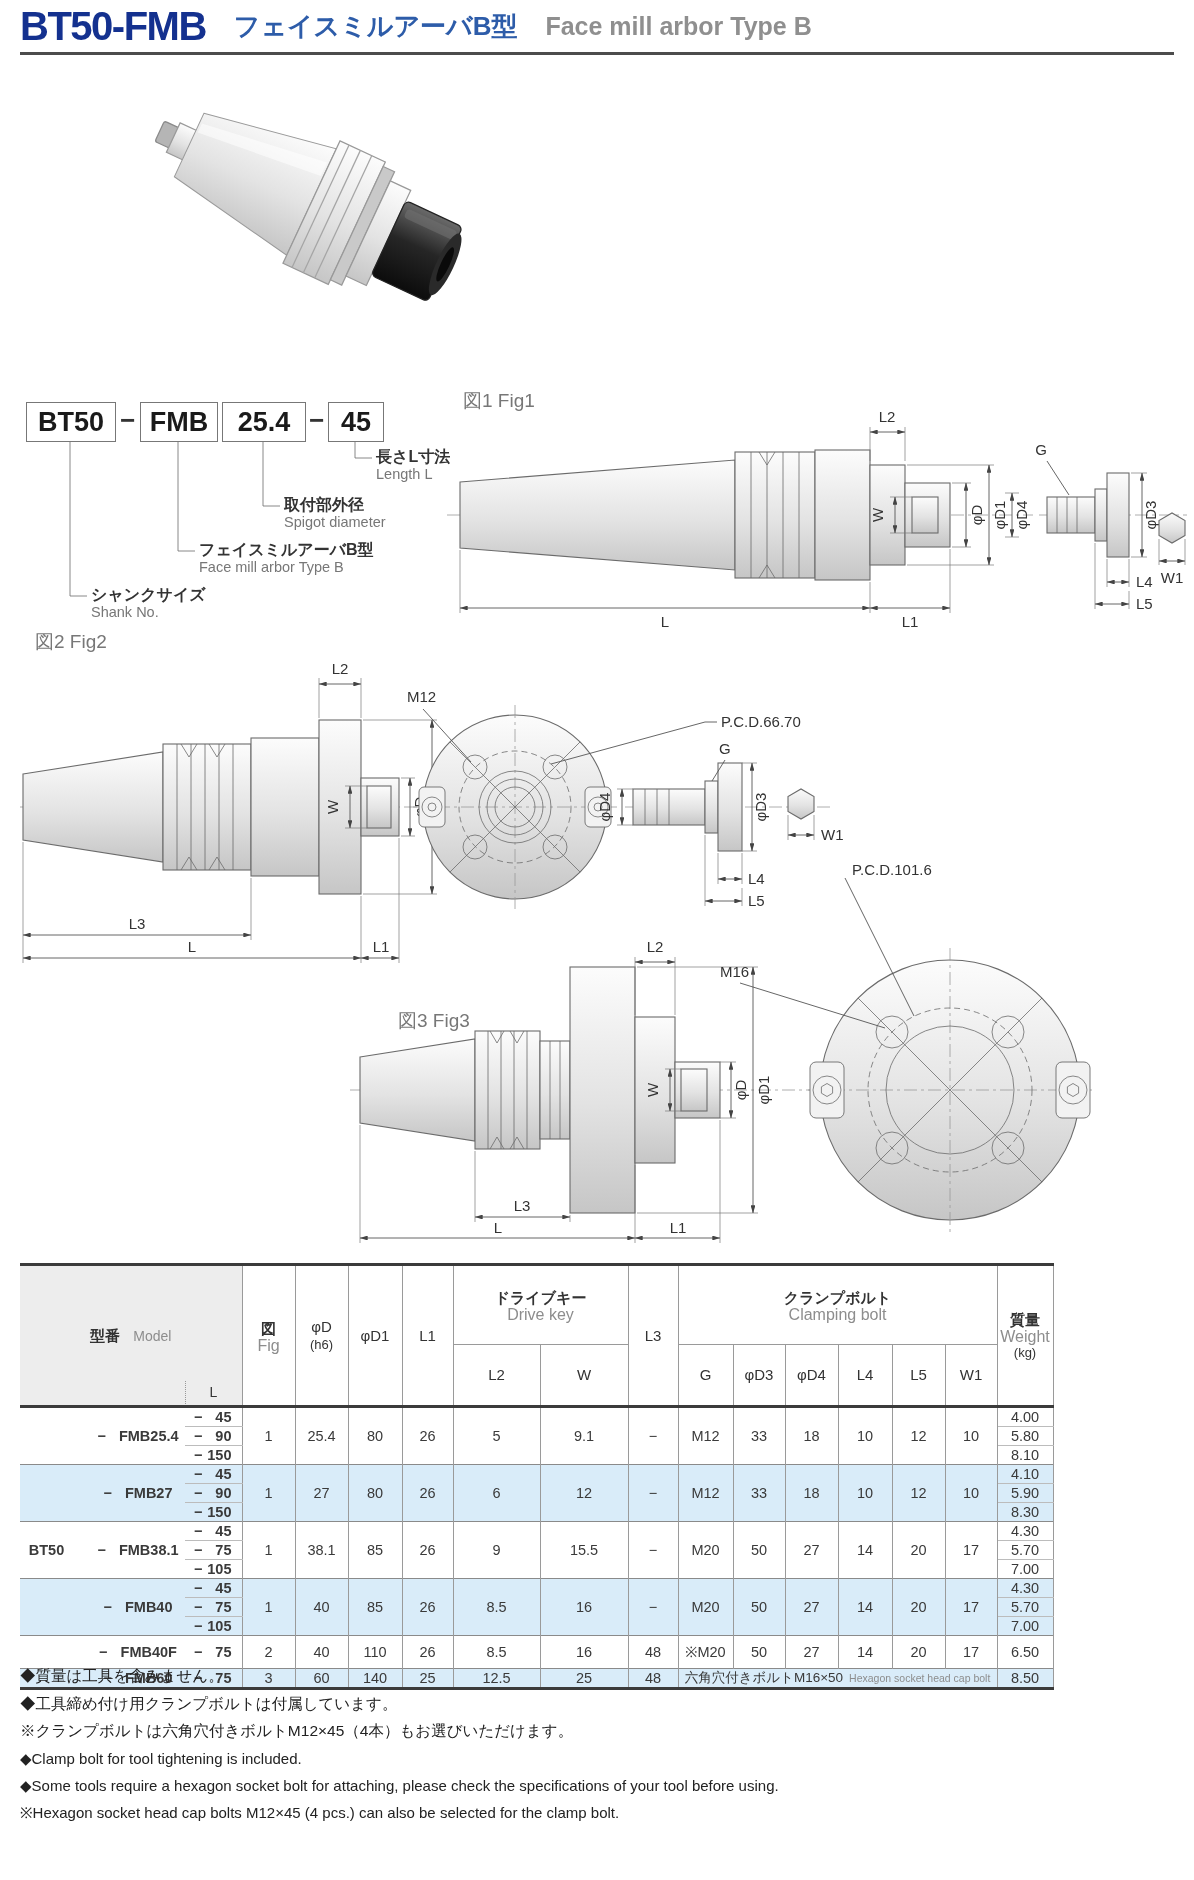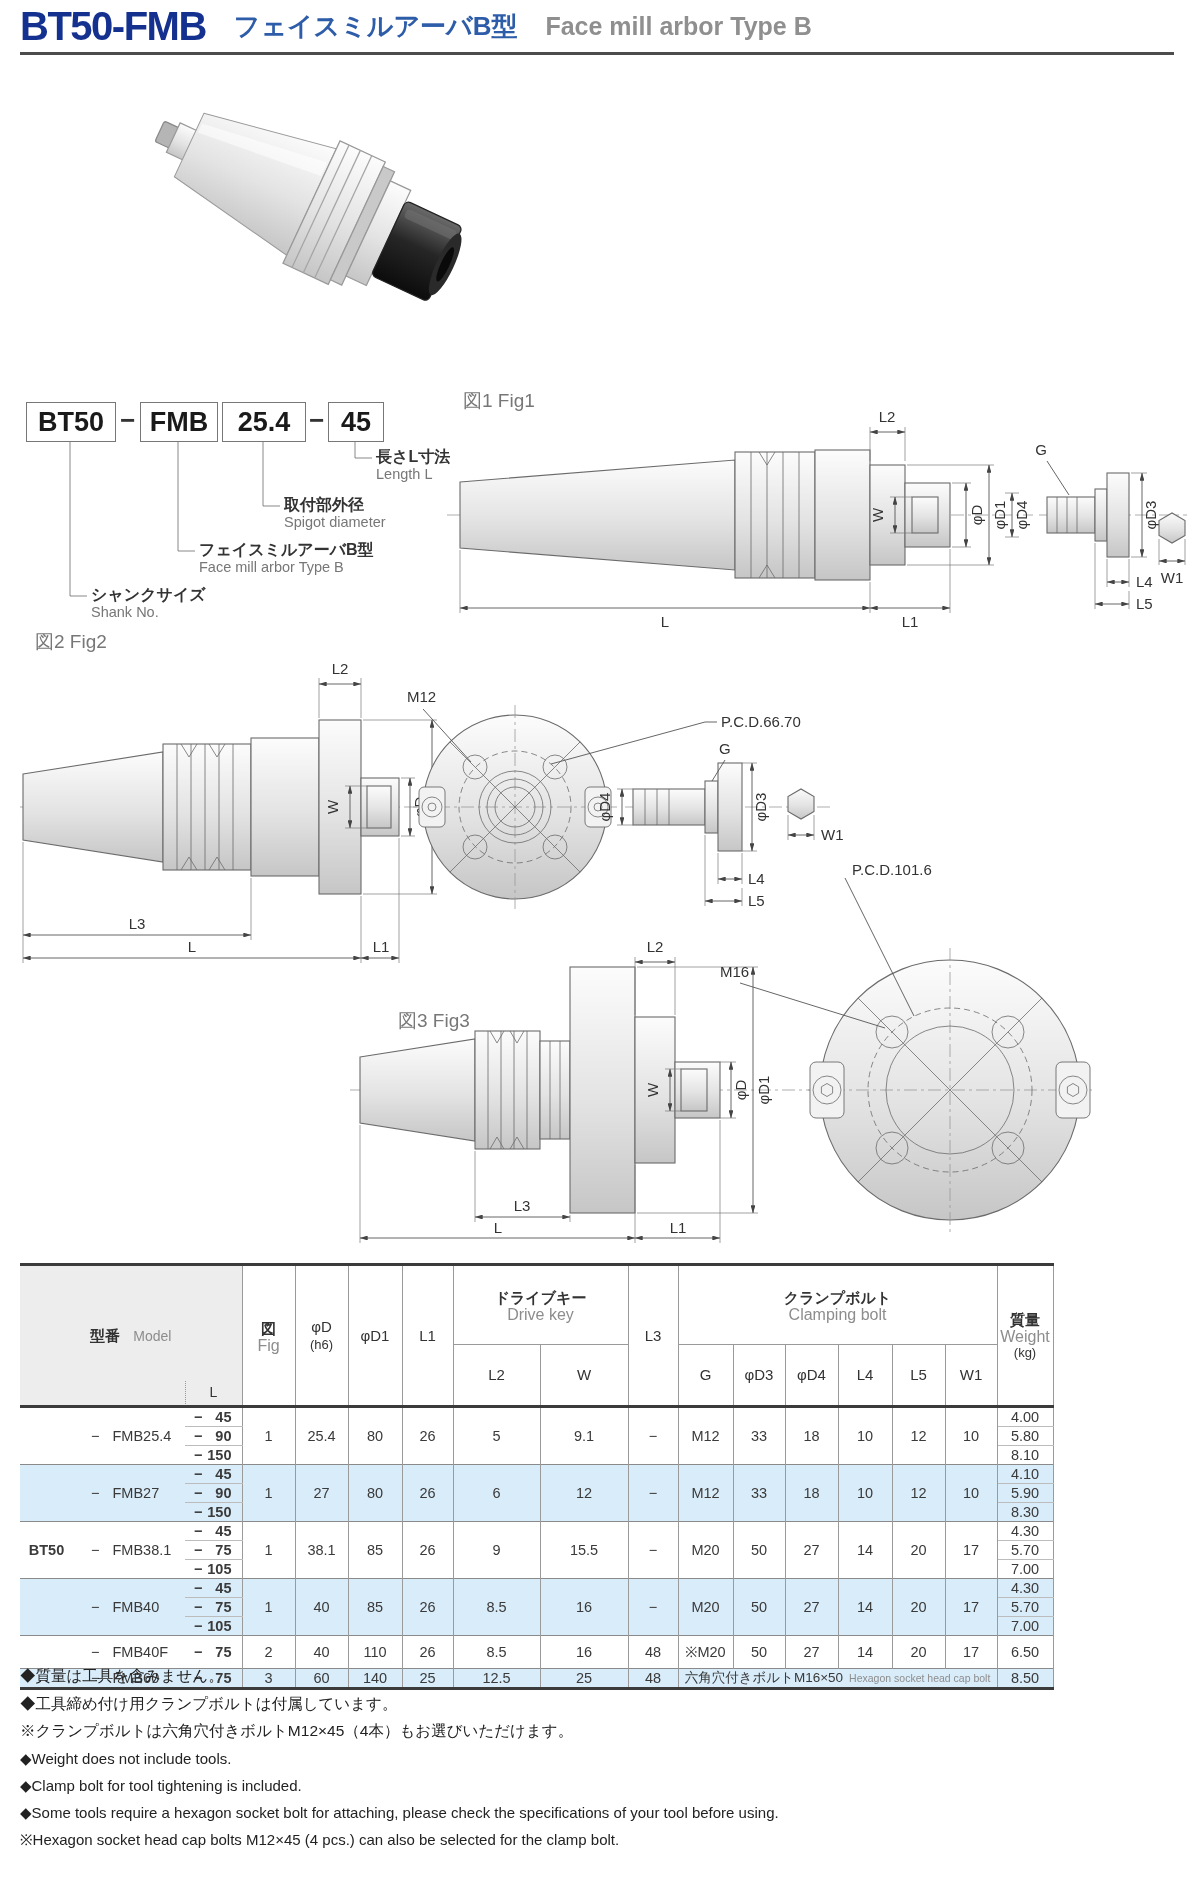--- a/index.html
+++ b/index.html
@@ -53,21 +53,21 @@
   .hsym.s{font-size:13px}
   .lmini{position:absolute;right:0;bottom:1px;width:56px;height:23px;line-height:23px;
          border-left:1px dotted #999;font-size:14px;font-weight:normal;color:#333;text-align:center}
   .spec tbody td{font-size:14.5px;color:#3a3a3a;height:18px;line-height:17px}
   .spec tr{height:18px}
   .spec tr.blue td{background:#d9ecf9}
   .spec tr.gs td{border-top:1.5px solid #8a8a8a}
   .spec td.subline{border-bottom:1px solid #bcbcbc}
   .spec td.shank,.spec td.model{border-right:none}
   td.shank{color:#1563a8;font-weight:bold;font-size:15px}
-  td.model{text-align:left;padding-left:18px;color:#1563a8;font-weight:normal;font-size:15px}
+  td.model{text-align:center;padding-left:18px;color:#1563a8;font-weight:bold;font-size:15px}
   td.model .md{display:inline-block;margin-right:13px}
   td.lcell{position:relative;text-align:right;padding-right:10px;color:#1563a8;font-weight:bold;font-size:15px}
   td.lcell .md{position:absolute;left:9px}
   td.boltnote .bja{font-size:13.5px;color:#3a3a3a}
   td.boltnote .ben{font-size:10.5px;color:#8d8d8d;margin-left:6px}
 
   
   .notes{position:absolute;left:20px;top:1662px;width:1150px}
   .nja{font-size:15.5px;color:#222;line-height:27.5px}
   .nen{font-size:15px;color:#222;line-height:27px}
@@ -585,20 +585,19 @@
           <td>8.50</td>
         </tr>
       </tbody>
     </table>
   </div>
 
   <div class="notes">
     <div class="nja">◆質量は工具を含みません。</div>
     <div class="nja">◆工具締め付け用クランプボルトは付属しています。</div>
     <div class="nja">※クランプボルトは六角穴付きボルトM12×45（4本）もお選びいただけます。</div>
-    <div class="nen">◆Weight does not include tools.</div>
     <div class="nen">◆Clamp bolt for tool tightening is included.</div>
     <div class="nen">◆Some tools require a hexagon socket bolt for attaching, please check the specifications of your tool before using.</div>
     <div class="nen">※Hexagon socket head cap bolts M12×45 (4 pcs.) can also be selected for the clamp bolt.</div>
   </div>
   <div class="mask"></div>
 
 </div>
 
 </body></html>

